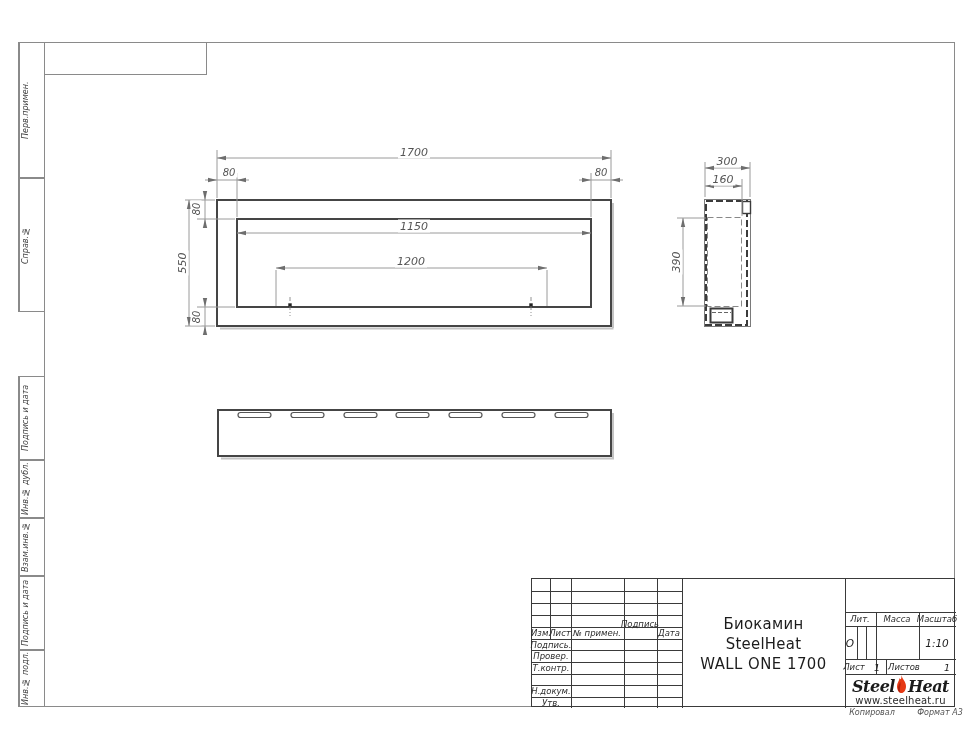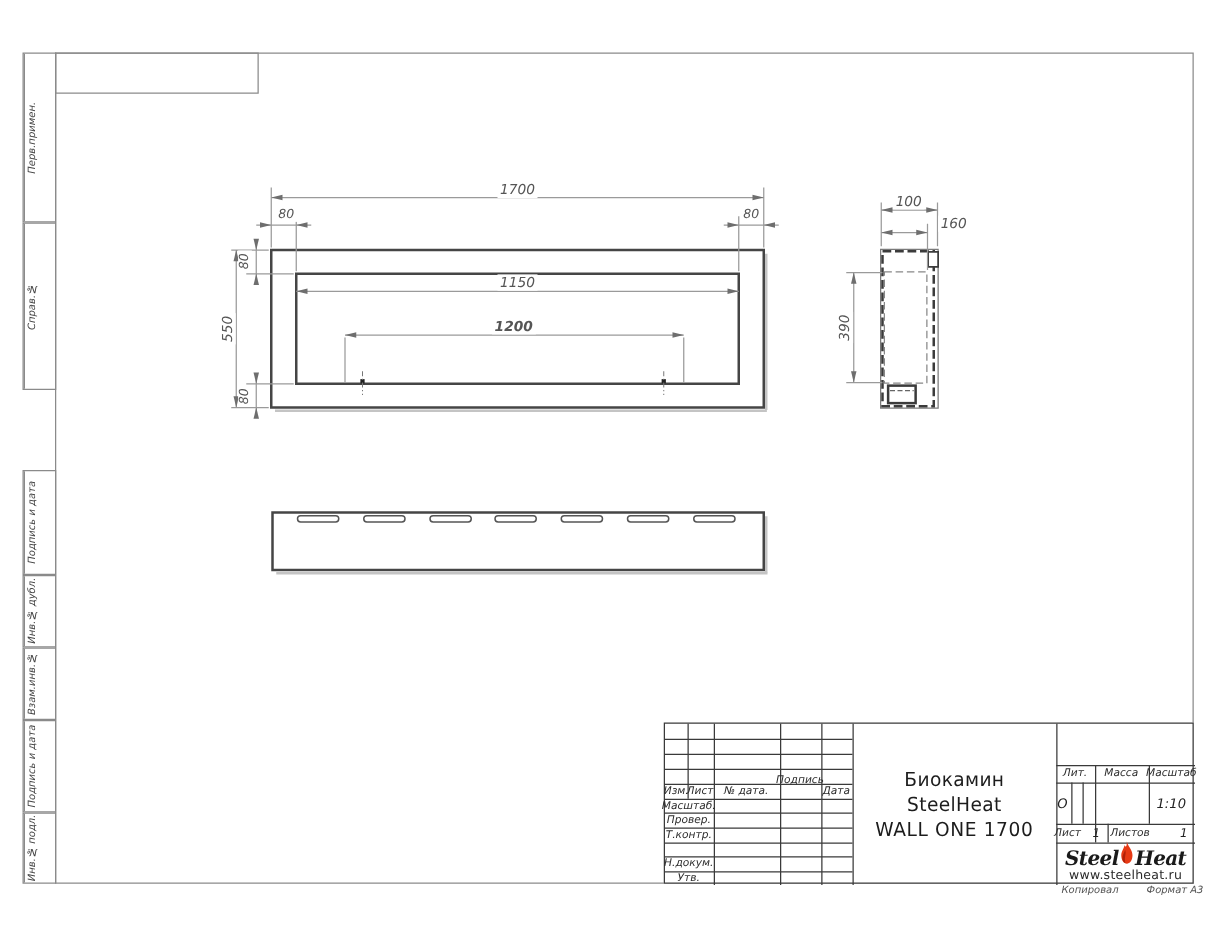--- a/index.html
+++ b/index.html
@@ -32,21 +32,21 @@
   .tbv{position:absolute;font:italic 10.5px "DejaVu Sans",sans-serif;color:#222;
        transform:translate(-50%,-50%);white-space:nowrap;}
   .tb-title{position:absolute;left:150px;top:0;width:163px;height:129px;
             display:flex;flex-direction:column;align-items:center;justify-content:center;
             text-align:center;color:#1c1c1c;transform:scaleX(.96);}
   .tb-title .l1{font:500 15.5px "DejaVu Sans",sans-serif;letter-spacing:.3px;line-height:20px;}
   .tb-title .l2{font:500 15.5px "DejaVu Sans",sans-serif;letter-spacing:.5px;line-height:20px;}
   
   .logo-cell{position:absolute;left:313px;top:95px;width:111px;height:34px;
              display:flex;flex-direction:column;align-items:center;justify-content:center;}
-  .logo-row{display:flex;align-items:center;line-height:15px;}
+  .logo-row{display:flex;align-items:flex-end;line-height:15px;}
   .logo-word{font:bold italic 16px "DejaVu Serif",serif;color:#1a1a1a;letter-spacing:-.5px;}
   .logo-flame{margin:-6px -1px 0 -1px;}
   .logo-url{font:10px "DejaVu Sans",sans-serif;color:#2a2a2a;margin-top:-1px;letter-spacing:.2px;}
   .foot{position:absolute;font:italic 8px "DejaVu Sans",sans-serif;color:#555;
         transform:translate(-50%,-50%);white-space:nowrap;}
   svg.geom{position:absolute;left:0;top:0;}
 </style>
 </head>
 <body>
 
@@ -169,23 +169,23 @@
     </g>
   </svg>
 
   <div class="dim" style="left:414px;top:152px;">1700</div>
   <div class="dim small" style="left:229px;top:172px;">80</div>
   <div class="dim small" style="left:601px;top:172px;">80</div>
   <div class="dim small rot" style="left:196px;top:209px;">80</div>
   <div class="dim rot" style="left:182px;top:263px;">550</div>
   <div class="dim small rot" style="left:196px;top:317px;">80</div>
   <div class="dim" style="left:414px;top:226px;">1150</div>
-  <div class="dim" style="left:411px;top:261px;font-weight:bold;">1200</div>
-  <div class="dim" style="left:727px;top:161px;">100</div>
-  <div class="dim" style="left:763px;top:179px;text-align:right;">160</div>
+  <div class="dim" style="left:411px;top:261px;">1200</div>
+  <div class="dim" style="left:727px;top:161px;">300</div>
+  <div class="dim" style="left:723px;top:179px;text-align:right;">160</div>
   <div class="dim rot" style="left:676px;top:262px;">390</div>
 
   <div class="tb">
     <div class="vl" style="left:18px;top:0;height:60px;"></div>
     <div class="vl" style="left:39px;top:0;height:129px;"></div>
     <div class="vl" style="left:92px;top:0;height:129px;"></div>
     <div class="vl" style="left:125px;top:0;height:129px;"></div>
     <div class="vl" style="left:150px;top:0;height:129px;width:1.4px;"></div>
     <div class="vl" style="left:313px;top:0;height:129px;width:1.4px;"></div>
     <div class="vl" style="left:325px;top:47px;height:33px;"></div>
@@ -203,24 +203,24 @@
     <div class="hl" style="top:95px;left:0;width:150px;"></div>
     <div class="hl" style="top:106px;left:0;width:150px;"></div>
     <div class="hl" style="top:118px;left:0;width:150px;"></div>
     <div class="hl" style="top:33px;left:313px;width:111px;"></div>
     <div class="hl" style="top:47px;left:313px;width:111px;"></div>
     <div class="hl" style="top:80px;left:313px;width:111px;"></div>
     <div class="hl" style="top:95px;left:313px;width:111px;"></div>
 
     <div class="tbt" style="left:9px;top:54px;">Изм.</div>
     <div class="tbt" style="left:28px;top:54px;">Лист</div>
-    <div class="tbt" style="left:65px;top:54px;">№ дата.</div>
+    <div class="tbt" style="left:65px;top:54px;">№ примен.</div>
     <div class="tbt" style="left:108px;top:45px;">Подпись</div>
     <div class="tbt" style="left:137px;top:54px;">Дата</div>
-    <div class="tbt" style="left:19px;top:65.5px;">Масштаб.</div>
+    <div class="tbt" style="left:19px;top:65.5px;">Подпись.</div>
     <div class="tbt" style="left:19px;top:77px;text-align:center;">Провер.</div>
     <div class="tbt" style="left:19px;top:89px;">Т.контр.</div>
     <div class="tbt" style="left:19px;top:112px;">Н.докум.</div>
     <div class="tbt" style="left:19px;top:123.5px;">Утв.</div>
 
     <div class="tb-title">
       <div class="l1">Биокамин SteelHeat</div>
       <div class="l2">WALL ONE 1700</div>
     </div>
 

